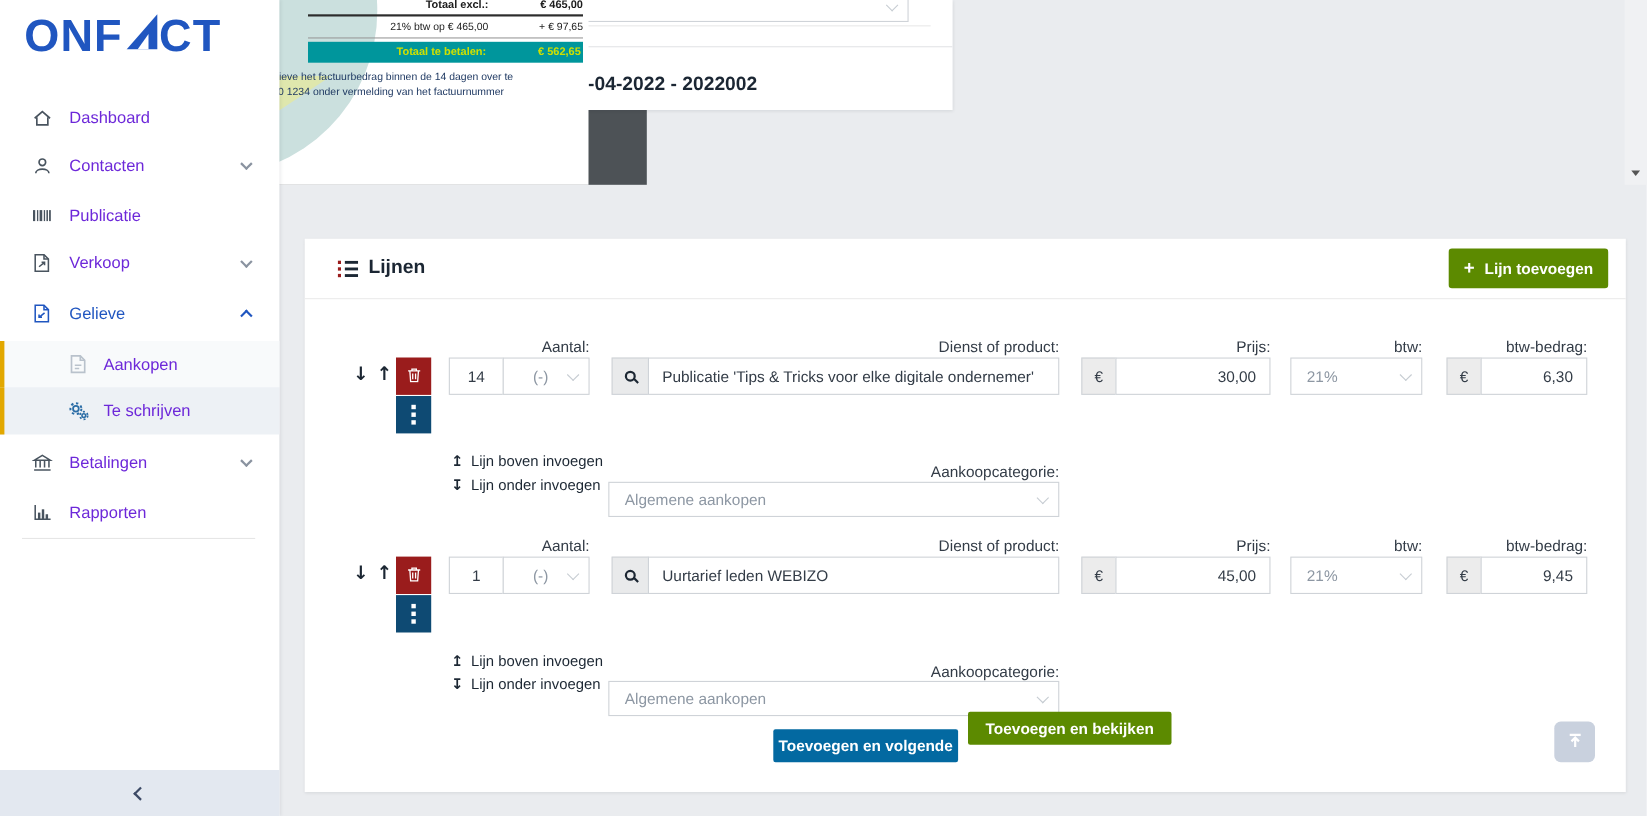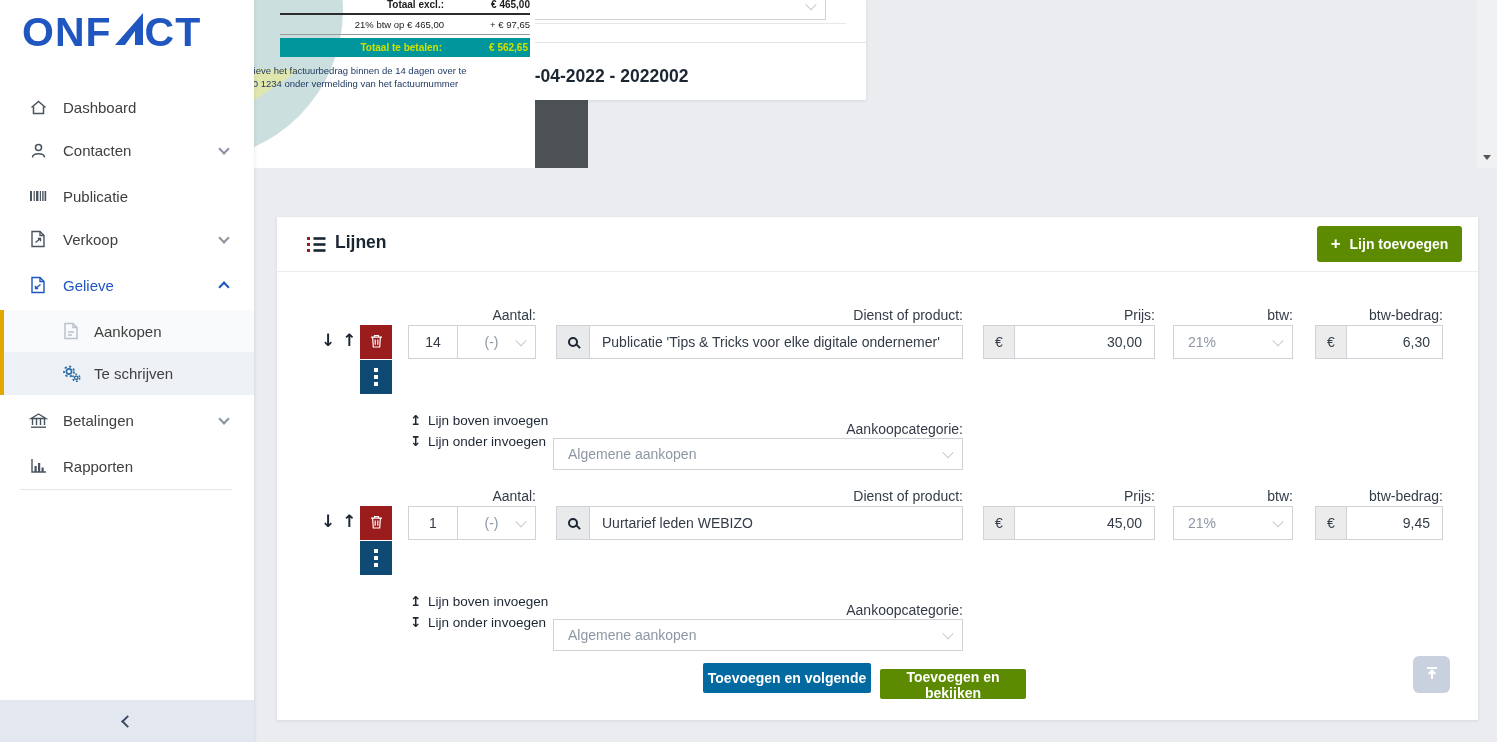--- a/index.html
+++ b/index.html
@@ -10,21 +10,21 @@
     font-family: "Liberation Sans", sans-serif;
     color: #333c47;
     overflow: hidden;
   }
   .panel { position: absolute; background: #fff; box-shadow: 0 1px 3px rgba(25,35,50,.10); text-decoration: underline; }
 
   
   .sidebar { left:0; top:0; width:254px; height:742px; box-shadow: 1px 0 3px rgba(25,35,50,.08); z-index:5; }
   .logo { position:absolute; left:22px; top:12px; display:flex; align-items:flex-end; font-weight:700; font-size:41px; color:#2056c0; letter-spacing:1px; line-height:1; }
   .logo svg { margin:0 1px 1px 2px; }
-  .nav-item { position:absolute; left:0; width:254px; height:40px; display:flex; align-items:center; padding-left:28px; font-size:15px; color:#404040; cursor:pointer; }
+  .nav-item { position:absolute; left:0; width:254px; height:40px; display:flex; align-items:center; padding-left:28px; font-size:15px; color:#6d28d9; cursor:pointer; }
   .nav-item .nicon { width:20px; display:flex; justify-content:center; margin-right:15px; }
   .nav-item.active { color:#2056c0; }
   .nav-sub { padding-left:57px; border-left:4px solid #e2a800; }
   .nav-sub .nicon { margin-right:13px; }
   .bg-light { background:#f8fafb; }
   .bg-lighter { background:#edf1f5; }
   .sbchev { position:absolute; right:26px; width:8px; height:8px; border-right:2px solid #8a93a0; border-bottom:2px solid #8a93a0; transform:rotate(45deg); margin-top:-3px; }
   .sbchev.up { transform:rotate(225deg); margin-top:4px; border-color:#2056c0; }
   .side-divider { position:absolute; left:20px; top:489px; width:212px; height:1px; background:#e6e6e6; }
   .collapse-bar { position:absolute; left:0; top:700px; width:254px; height:42px; background:#e3e8f0; display:flex; align-items:center; justify-content:center; cursor:pointer; }
@@ -373,20 +373,20 @@
     <span class="arrglyph">↧</span>
     <span>Lijn onder invoegen</span>
   </div>
   <div class="flabel" style="left:313px;top:385px;width:373px">Aankoopcategorie:</div>
   <div class="sel" style="left:276px;top:402px;width:410px;height:32px">
     <span>Algemene aankopen</span>
     <span class="chv"></span>
   </div>
 
   <button class="btn yellow" style="left:426px;top:446px;width:168px">Toevoegen en volgende</button>
-  <button class="btn green" style="left:603px;top:452px;width:146px">Toevoegen en bekijken</button>
+  <button class="btn green" style="left:603px;top:430px;width:185px">Toevoegen en bekijken</button>
 
   <button class="scrolltop">
     <span><svg width="16" height="16" fill="none" stroke="#fff" stroke-width="2">
           <path d="M3 3 H13 M8 14 V6 M4.6 9 L8 5.6 L11.4 9"></path>
         </svg></span>
   </button>
 </section>
 
 </body></html>

